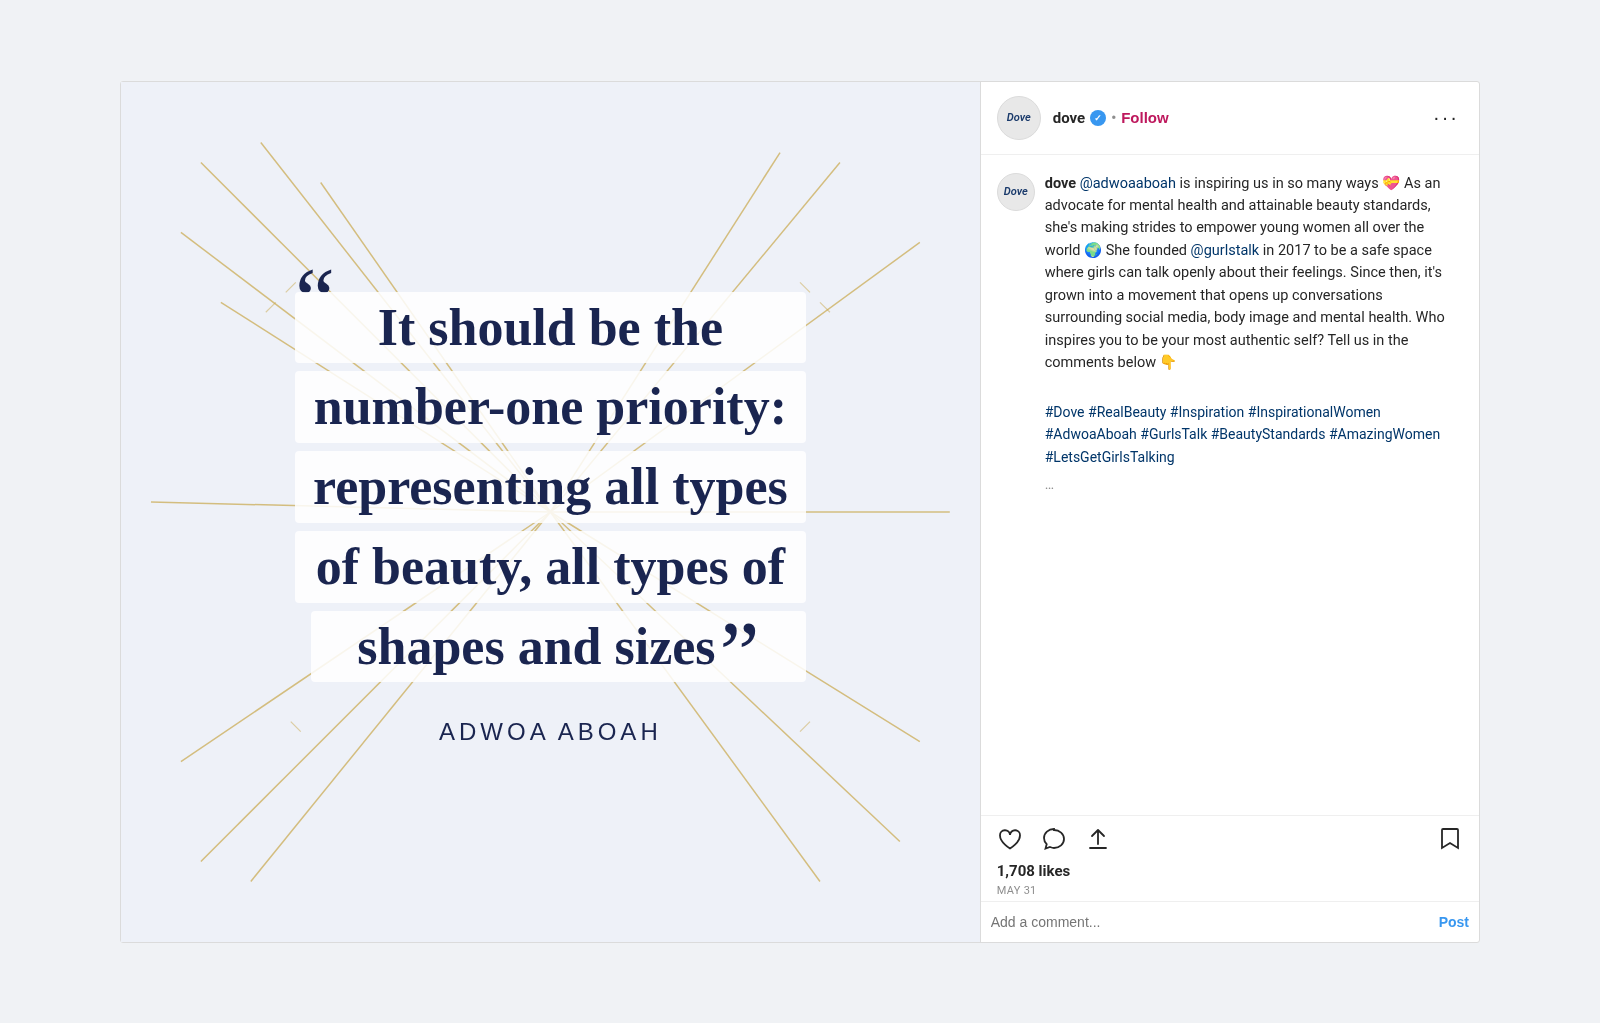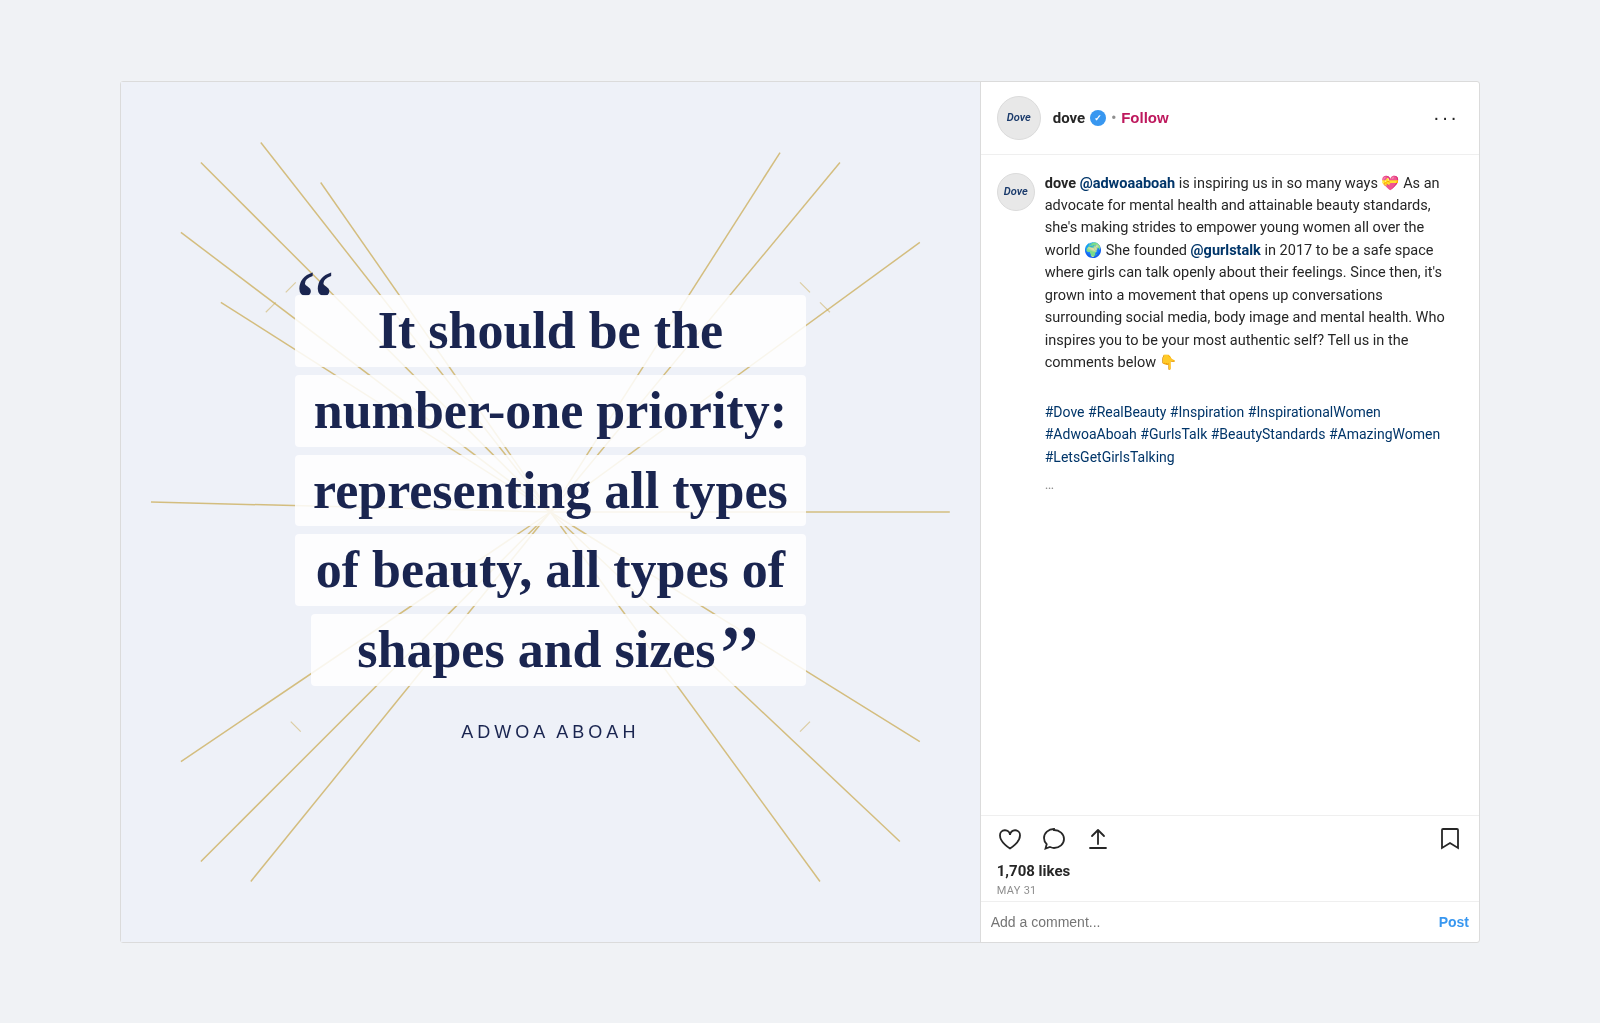--- a/index.html
+++ b/index.html
@@ -86,21 +86,21 @@
     .close-quote {
       font-size: 90px;
       color: #1a2550;
       line-height: 0.5;
       display: inline-block;
       vertical-align: bottom;
       font-family: Georgia, serif;
     }
     .author-text {
       margin-top: 36px;
-      font-size: 18px;
+      font-size: 24px;
       letter-spacing: 4px;
       color: #1a2550;
       font-family: -apple-system, BlinkMacSystemFont, sans-serif;
       font-weight: 400;
       text-transform: uppercase;
     }
 
     
     .post-info-side {
       width: 500px;
@@ -207,21 +207,21 @@
       font-size: 14.5px;
       color: #262626;
       line-height: 1.55;
     }
     .caption-username-bold {
       font-weight: 700;
       color: #262626;
     }
     .caption-link {
       color: #003569;
-      font-weight: 700;
+      font-weight: 400;
     }
     .hashtags {
       margin-top: 26px;
       color: #003569;
       font-size: 14px;
       line-height: 1.6;
       font-weight: 400;
     }
     .see-more {
       color: #8e8e8e;

